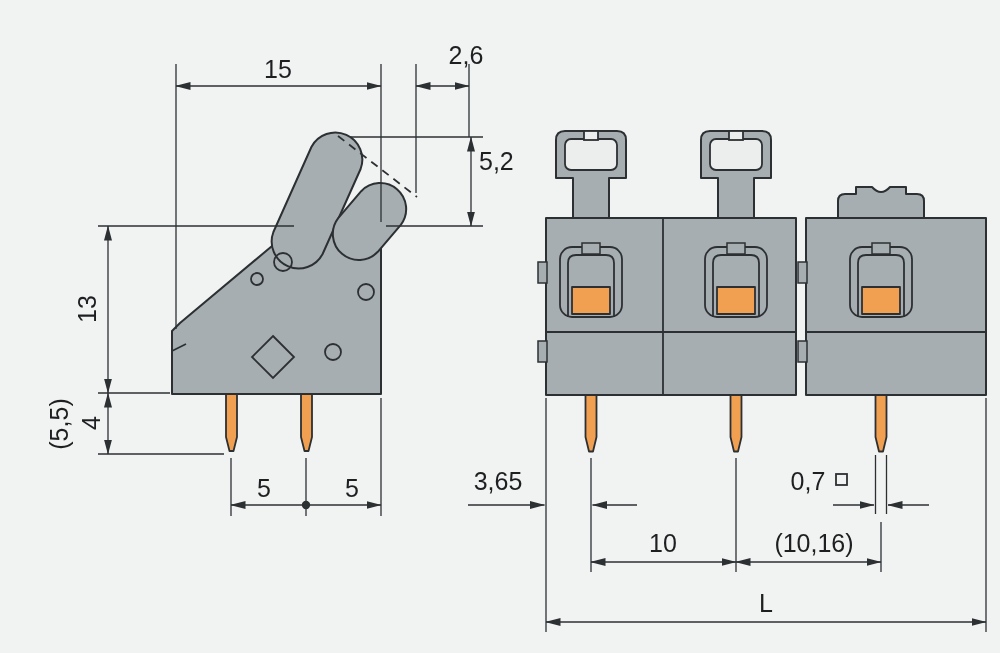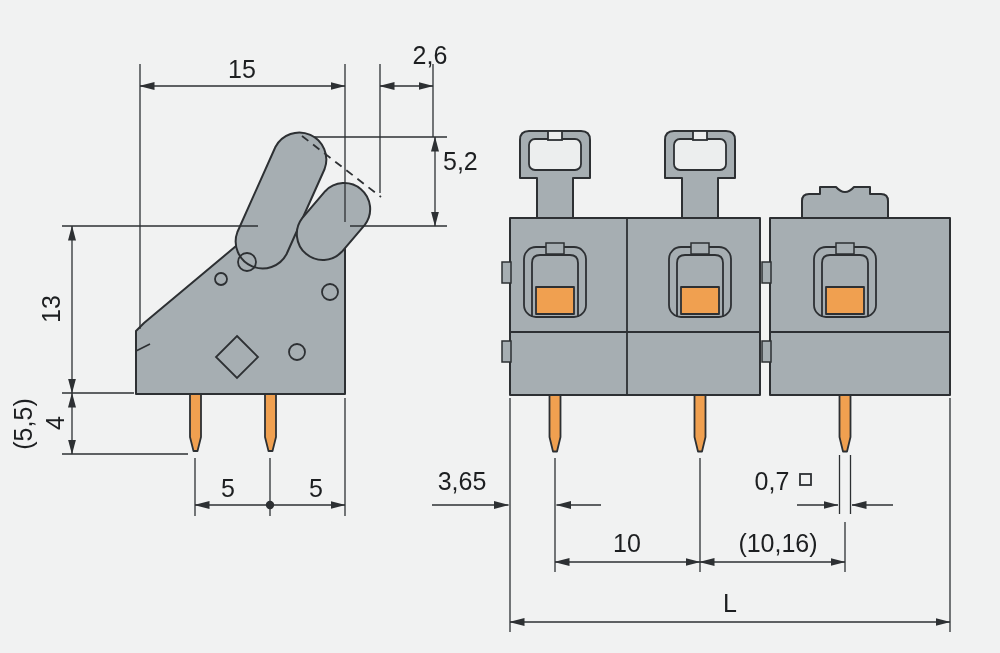--- a/index.html
+++ b/index.html
@@ -1,20 +1,20 @@
 <!DOCTYPE html>
 <html style="--bg: #f1f2f2; --line: #2d3033; --body: #a6aeb2; --inner: #eceeee; --orange: #f0a050; --text: #1d1f21;"><head>
 <meta charset="utf-8">
 <style>
   :root{
     --bg:#f1f2f2; --line:#2d3033; --body:#a6aeb2; --inner:#eceeee;
     --orange:#f0a050; --text:#1d1f21;
   }
   html,body{margin:0;padding:0;background:var(--bg);width:1000px;height:653px;overflow:hidden;}
-  .stage{width:832px;height:653px;}
+  .stage{width:832px;height:653px;padding-left:36px;}
   svg text{font-family:"Liberation Sans",sans-serif;font-size:25px;fill:var(--text);}
   .outline{fill:var(--body);stroke:var(--line);stroke-width:2;stroke-linejoin:round;}
   .detail{fill:none;stroke:var(--line);stroke-width:1.8;}
   .white-part{fill:var(--inner);stroke:var(--line);stroke-width:1.8;}
   .orange-part{fill:var(--orange);stroke:var(--line);stroke-width:1.8;stroke-linejoin:round;}
   .body-patch{fill:var(--body);stroke:var(--line);stroke-width:1.5;}
   .dim,.ext{stroke:var(--line);stroke-width:1.3;fill:none;}
   .dashed{stroke:var(--line);stroke-width:1.8;fill:none;stroke-dasharray:8 6;}
   .dot{fill:var(--line);}
 </style>

